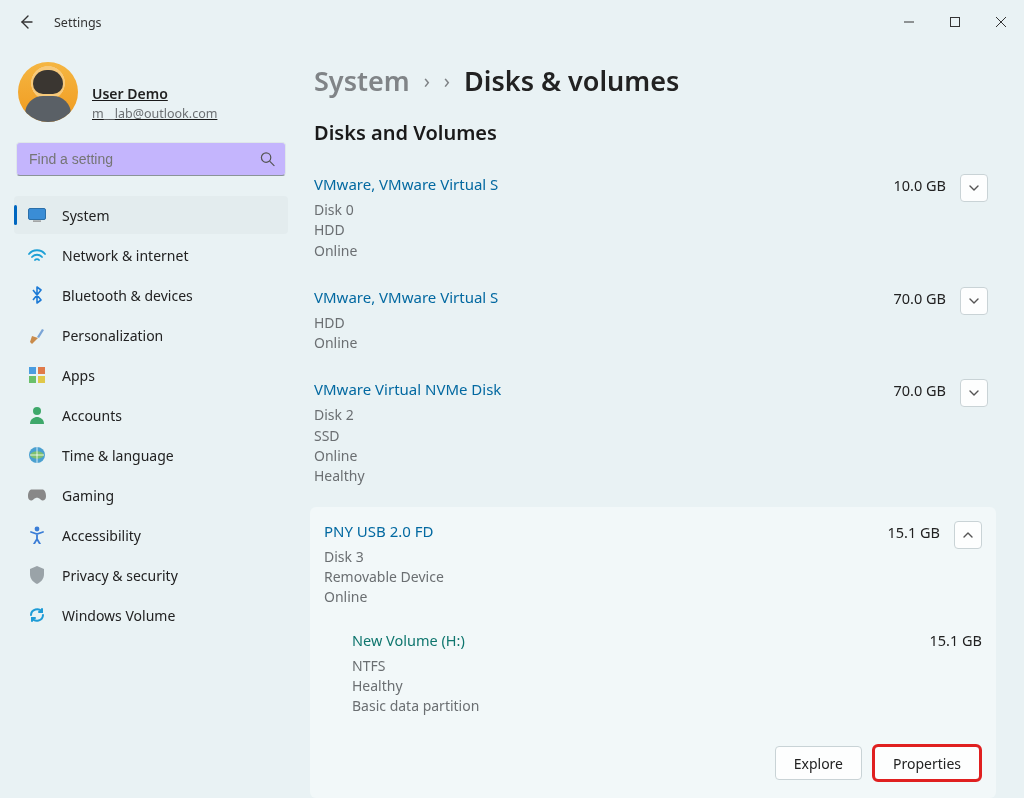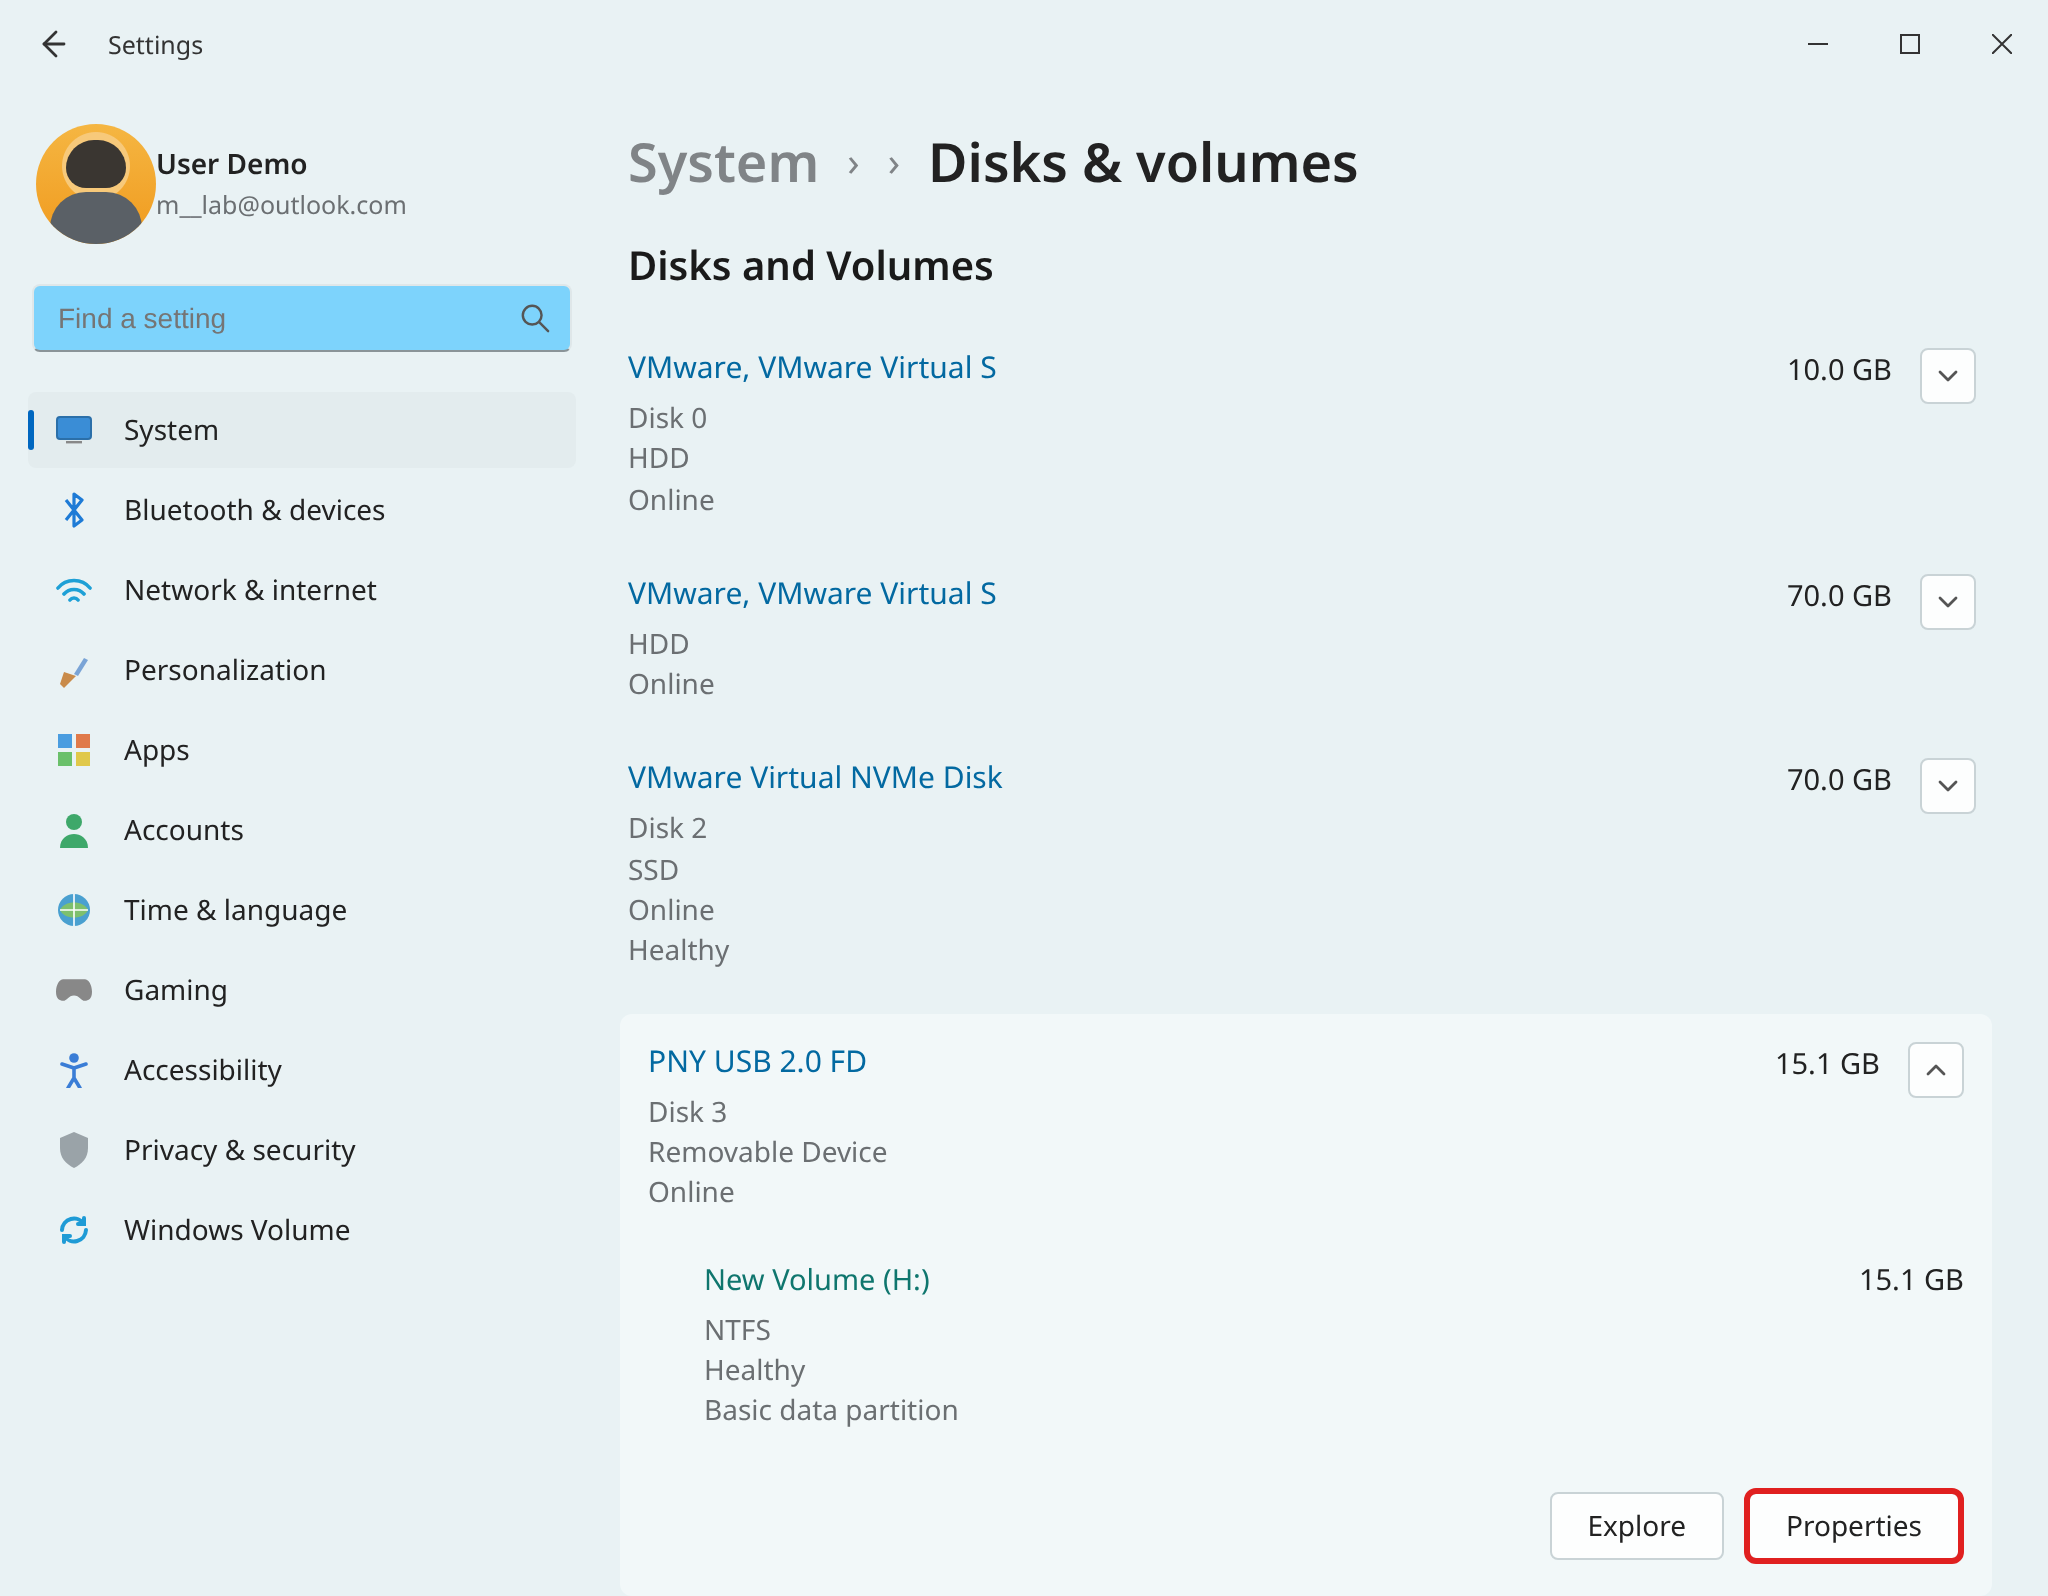--- a/index.html
+++ b/index.html
@@ -37,41 +37,41 @@
   .win-btn svg{width:10px;height:10px;}
 
   .app{display:flex;height:calc(798px - 44px);}
 
   
   .sidebar{
     width:300px;flex:0 0 300px;
     padding:14px 12px 0 14px;
     display:flex;flex-direction:column;
   }
-  .profile{display:flex;align-items:center;margin:4px 0 20px 4px;}
+  .profile{display:flex;align-items:flex-end;gap:14px;margin:4px 0 20px 4px;text-decoration:underline;}
   .avatar{
     width:60px;height:60px;border-radius:50%;
     background:radial-gradient(circle at 50% 35%, #f7c97a 0 34%, transparent 35%),
                linear-gradient(#f5b642,#f09a1e);
     position:relative;overflow:hidden;flex:0 0 auto;
   }
   .avatar::after{
     content:"";position:absolute;left:50%;bottom:-6px;transform:translateX(-50%);
     width:46px;height:32px;background:#5a6066;border-radius:18px 18px 0 0;
   }
   .avatar::before{
     content:"";position:absolute;left:50%;top:8px;transform:translateX(-50%);
     width:30px;height:24px;background:#3a3631;border-radius:14px 14px 10px 10px;
   }
   .profile-text .name{font-size:14px;font-weight:600;color:#222;}
   .profile-text .email{font-size:12.5px;color:var(--muted);margin-top:2px;}
 
   .search{
     position:relative;margin:0 2px 16px 2px;
-    background:#7dd3fc;border:1px solid #dfe7e9;border-bottom:1.5px solid #8a9498;
+    background:#c4b5fd;border:1px solid #dfe7e9;border-bottom:1.5px solid #8a9498;
     border-radius:4px;height:34px;display:flex;align-items:center;
   }
   .search input{
     border:none;outline:none;background:transparent;width:100%;
     padding:0 34px 0 12px;font-size:14px;color:#555;
   }
   .search .icon{position:absolute;right:10px;top:50%;transform:translateY(-50%);}
 
   .nav{display:flex;flex-direction:column;gap:2px;margin-top:4px;}
   .nav-item{
@@ -205,33 +205,33 @@
         <span class="nav-icon">
             <svg width="18" height="14" viewBox="0 0 18 14">
               <rect x="0.5" y="0.5" width="17" height="11" rx="1.5" fill="#3a8dd6" stroke="#2b6fa9"></rect>
               <rect x="5" y="12.5" width="8" height="1.2" fill="#888"></rect>
             </svg>
           </span>
         <span>System</span>
       </div>
       <div class="nav-item">
         <span class="nav-icon">
+            <svg width="18" height="14" viewBox="0 0 18 14">
+              <path d="M1 6c4-5 12-5 16 0M4 9c2.6-3 7.4-3 10 0M7 12c1-1.3 3-1.3 4 0" fill="none" stroke="#1ea0d6" stroke-width="1.8" stroke-linecap="round"></path>
+            </svg>
+          </span>
+        <span>Network &amp; internet</span>
+      </div>
+      <div class="nav-item">
+        <span class="nav-icon">
             <svg width="14" height="18" viewBox="0 0 14 18">
               <path d="M3 4l8 10-4 3V1l4 3L3 14" fill="none" stroke="#1e7bd6" stroke-width="1.6" stroke-linejoin="round"></path>
             </svg>
           </span>
         <span>Bluetooth &amp; devices</span>
-      </div>
-      <div class="nav-item">
-        <span class="nav-icon">
-            <svg width="18" height="14" viewBox="0 0 18 14">
-              <path d="M1 6c4-5 12-5 16 0M4 9c2.6-3 7.4-3 10 0M7 12c1-1.3 3-1.3 4 0" fill="none" stroke="#1ea0d6" stroke-width="1.8" stroke-linecap="round"></path>
-            </svg>
-          </span>
-        <span>Network &amp; internet</span>
       </div>
       <div class="nav-item">
         <span class="nav-icon">
             <svg width="18" height="18" viewBox="0 0 18 18">
               <path d="M2 16l2-6 6 2-6 6z" fill="#c98b4a"></path>
               <path d="M9 11l5-8 2 1-5 8z" fill="#7aa4d6"></path>
             </svg>
           </span>
         <span>Personalization</span>
       </div>

